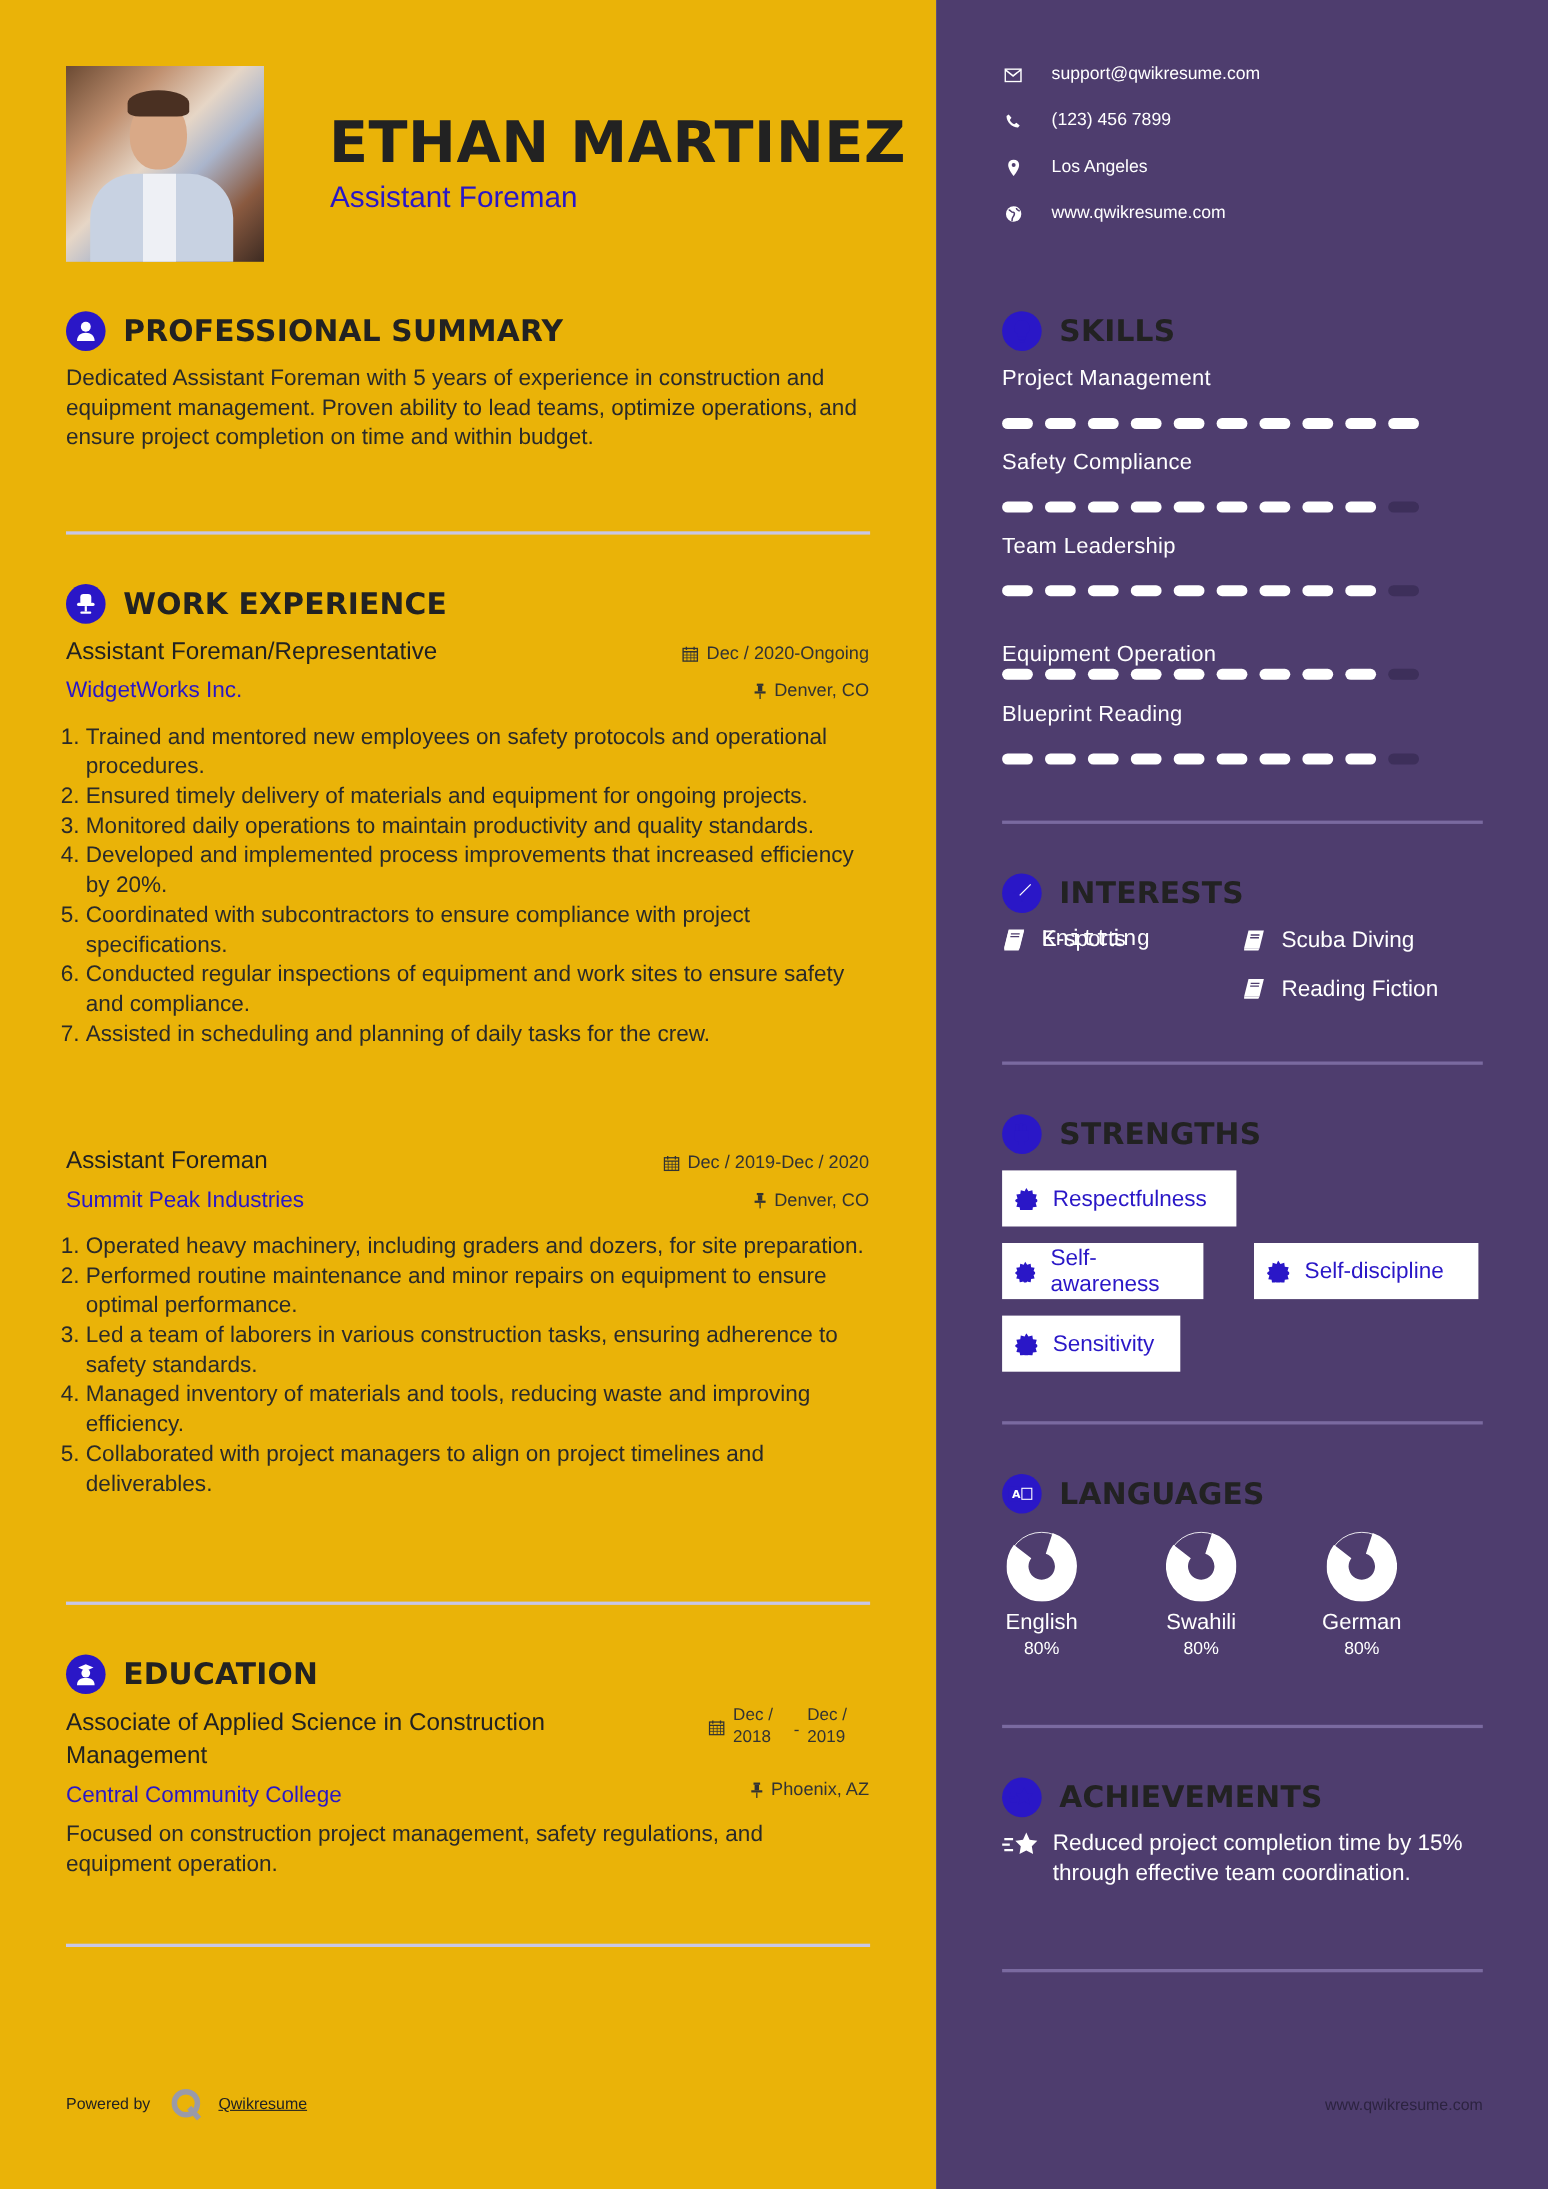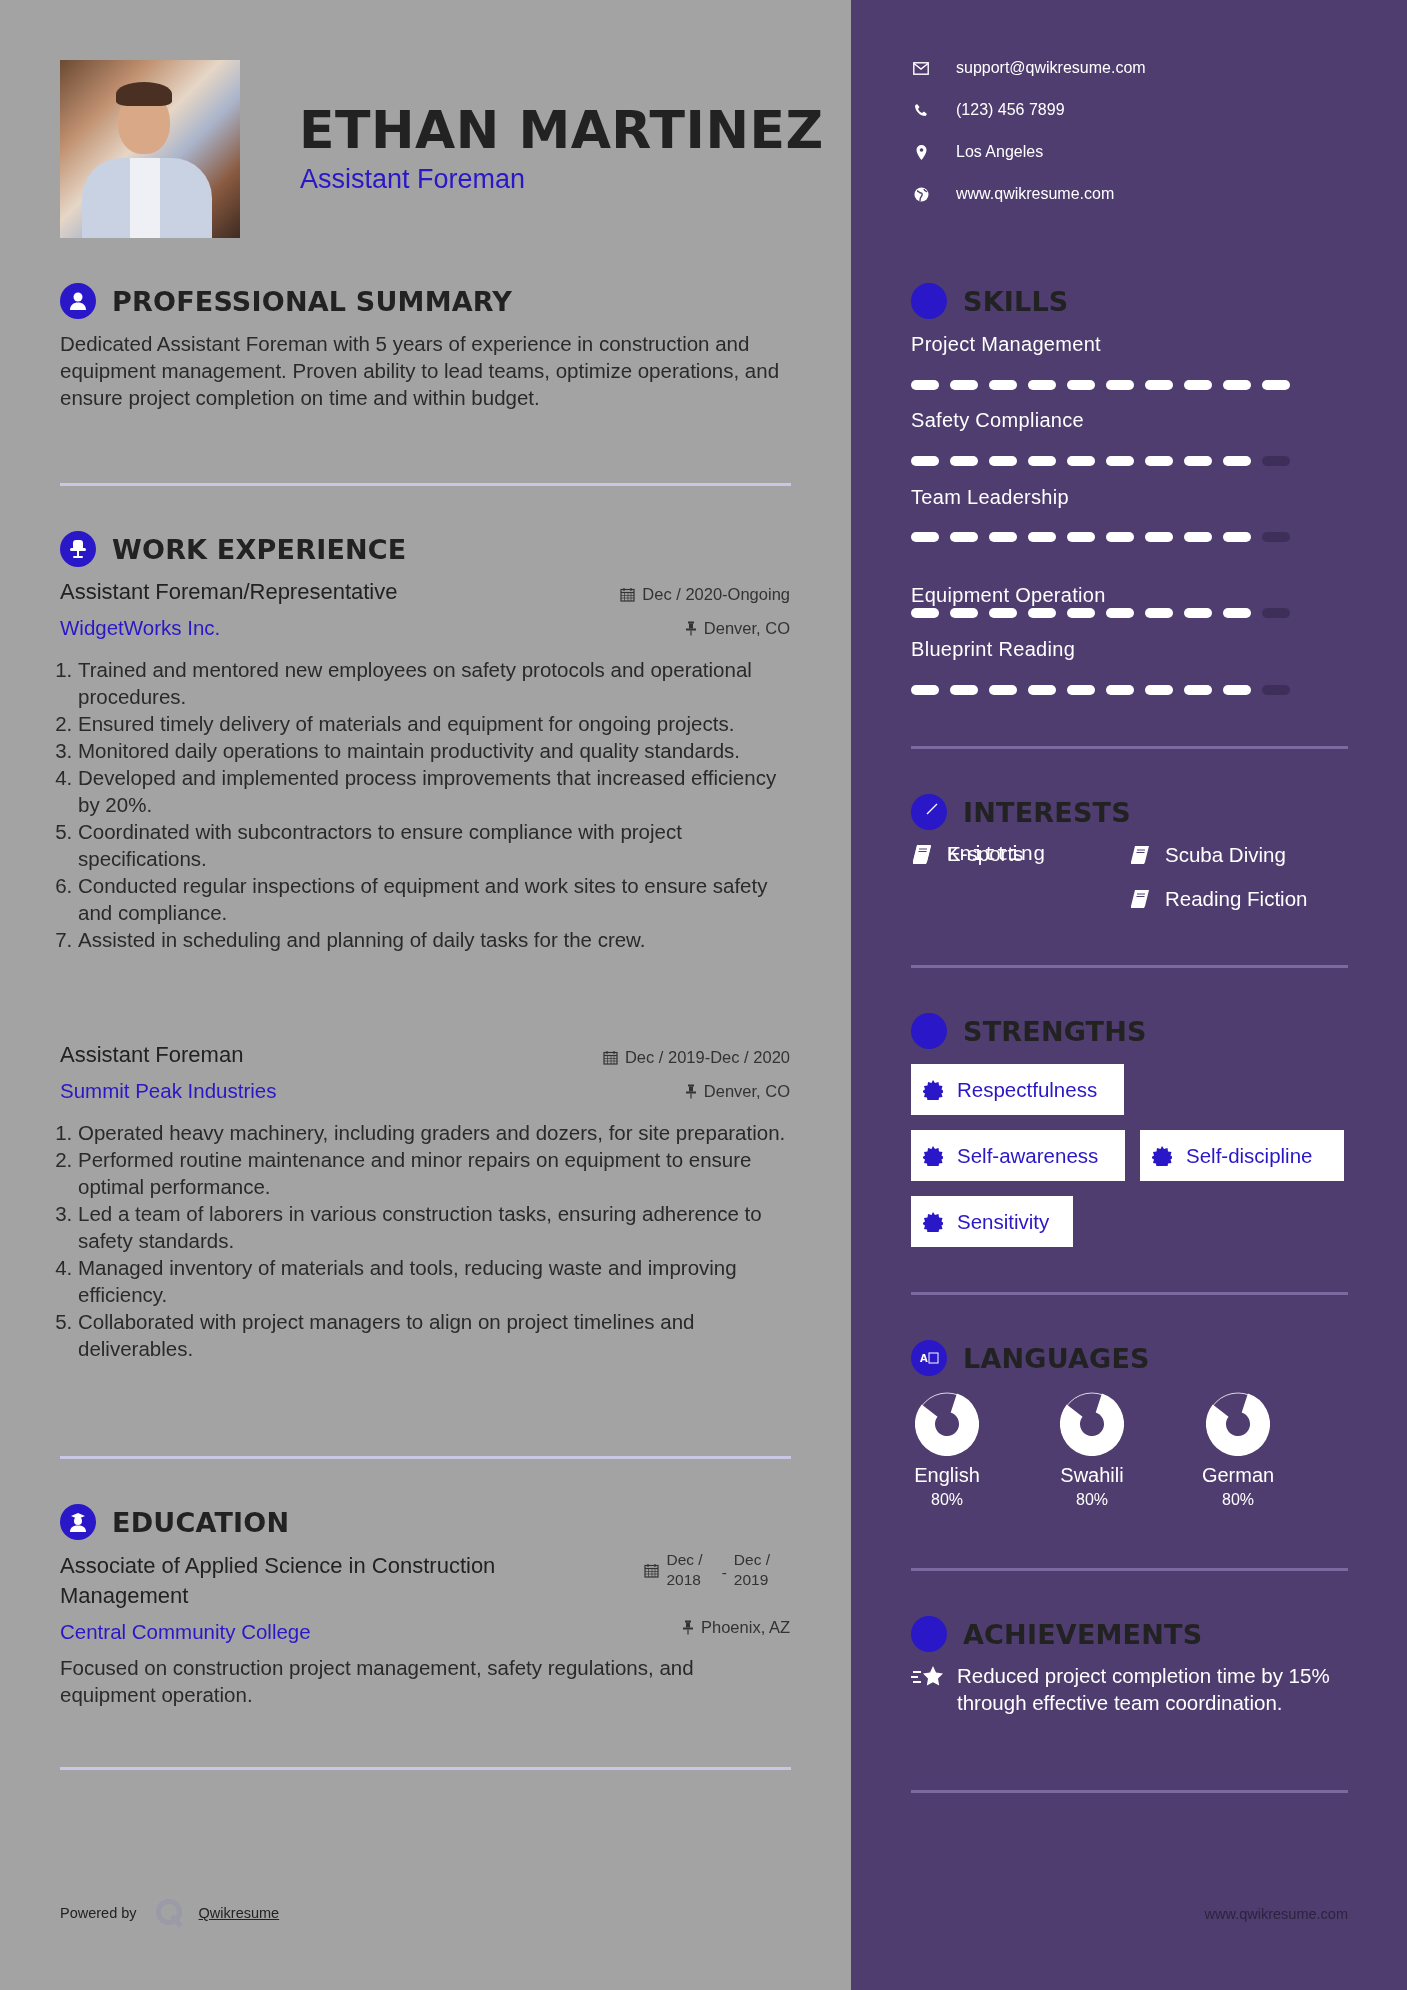--- a/index.html
+++ b/index.html
@@ -1,18 +1,18 @@
 <!DOCTYPE html>
 <html><head>
 <meta charset="utf-8">
 <style>
   * { box-sizing: border-box; margin: 0; padding: 0; }
   html, body { width: 1407px; height: 1990px; background: #ffffff; overflow: hidden; }
   body { font-family: "Liberation Sans", "DejaVu Sans", sans-serif; color: #222; position: relative; }
-  .left { position: absolute; left: 0; top: 0; width: 851px; height: 1990px; background: #a3a3a3; }
+  .left { position: absolute; left: 0; top: 0; width: 851px; height: 1990px; background: #eab308; }
   .right { position: absolute; left: 851px; top: 0; width: 556px; height: 1990px; background: #4e3d6e; color: #fff; }
 
   .photo { position: absolute; left: 60px; top: 60px; width: 180px; height: 178px;
     background: linear-gradient(135deg, #6b4a33 0%, #c09070 25%, #e6d6c6 45%, #aab5cc 60%, #8a5a40 80%, #3d2b22 100%); overflow: hidden; }
   .photo .head { position: absolute; left: 58px; top: 30px; width: 52px; height: 64px; border-radius: 50% 50% 45% 45%; background: #d9a987; }
   .photo .hair { position: absolute; left: 56px; top: 22px; width: 56px; height: 24px; border-radius: 50% 50% 20% 20%; background: #4a3022; }
   .photo .body { position: absolute; left: 22px; top: 98px; width: 130px; height: 90px; border-radius: 40px 40px 0 0; background: #c8d2e2; }
   .photo .shirt { position: absolute; left: 70px; top: 98px; width: 30px; height: 80px; background: #eef0f5; }
 
   .name { position: absolute; left: 299px; top: 100px; font-family: "DejaVu Sans", sans-serif; font-weight: bold; font-size: 52px; letter-spacing: 0.5px; color: #222; white-space: nowrap; }
@@ -374,21 +374,21 @@
       </svg>
   </div>
   <div class="sec-title">STRENGTHS</div>
 </div>
 <div class="chip" style="left:911px; top:1064px; width:213px;">
   <svg width="20" height="20" viewBox="0 0 20 20">
       <path d="M10 0l2 3 3.5-1 .5 3.5 3.5.5-1 3.5 3 2-3 2 1 3.5-3.5.5-.5 3.5-3.5-1-2 3-2-3-3.5 1-.5-3.5L1 17l1-3.5-3-2 3-2L1 6l3.5-.5L5 2l3.5 1z" fill="#2a17c7"></path>
     </svg>
   <span>Respectfulness</span>
 </div>
-<div class="chip" style="left:911px; top:1130px; width:214px;">
+<div class="chip" style="left:911px; top:1130px; width:183px;">
   <svg width="20" height="20" viewBox="0 0 20 20">
       <path d="M10 0l2 3 3.5-1 .5 3.5 3.5.5-1 3.5 3 2-3 2 1 3.5-3.5.5-.5 3.5-3.5-1-2 3-2-3-3.5 1-.5-3.5L1 17l1-3.5-3-2 3-2L1 6l3.5-.5L5 2l3.5 1z" fill="#2a17c7"></path>
     </svg>
   <span>Self-awareness</span>
 </div>
 <div class="chip" style="left:1140px; top:1130px; width:204px;">
   <svg width="20" height="20" viewBox="0 0 20 20">
       <path d="M10 0l2 3 3.5-1 .5 3.5 3.5.5-1 3.5 3 2-3 2 1 3.5-3.5.5-.5 3.5-3.5-1-2 3-2-3-3.5 1-.5-3.5L1 17l1-3.5-3-2 3-2L1 6l3.5-.5L5 2l3.5 1z" fill="#2a17c7"></path>
     </svg>
   <span>Self-discipline</span>

